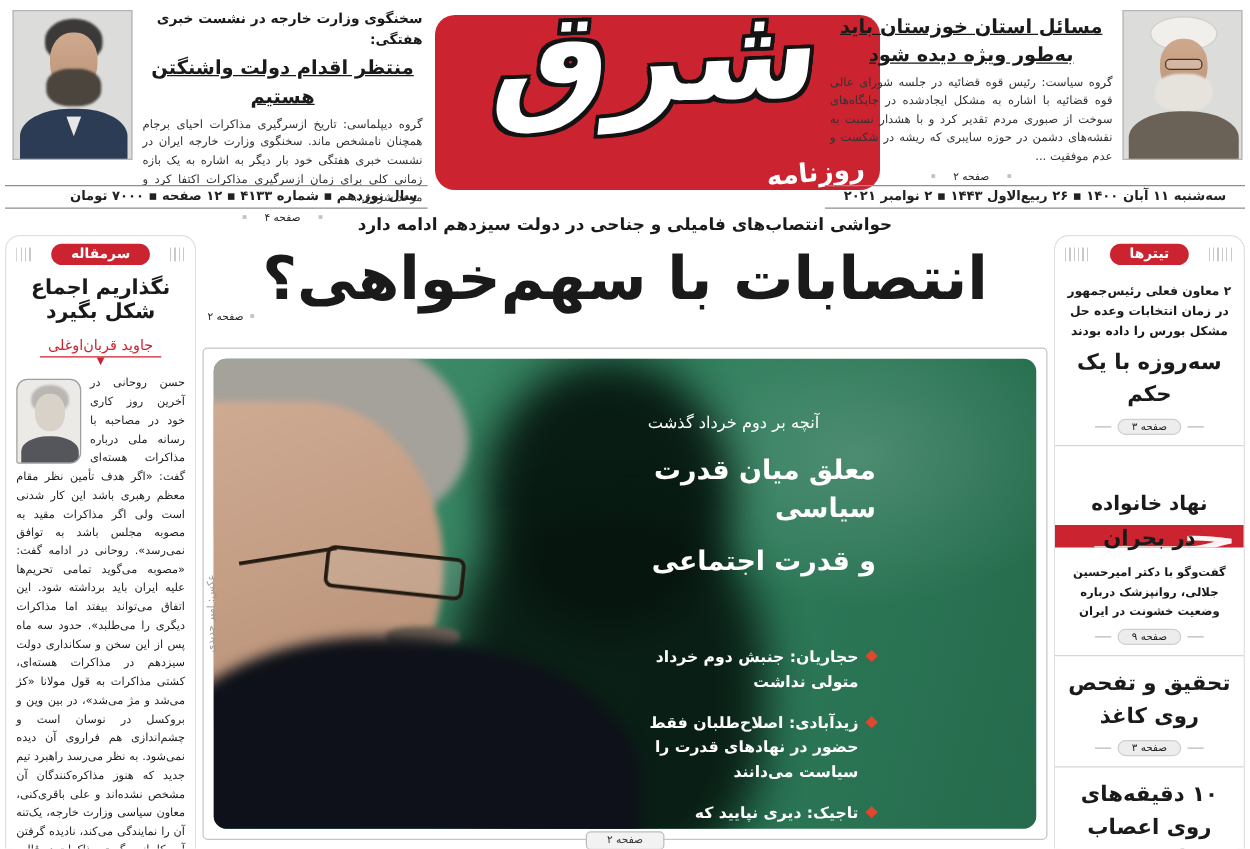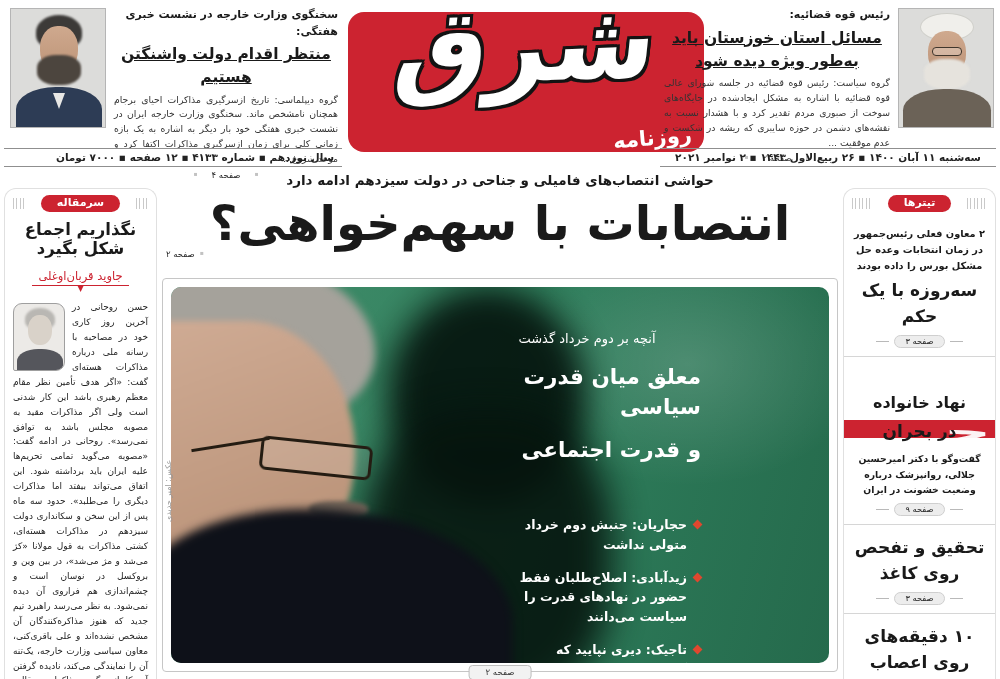--- a/index.html
+++ b/index.html
@@ -140,21 +140,20 @@
 
 <div class="hdr-story hdr-right">
   <div class="st-photo">
     <div class="p-turban"></div>
     <div class="p-face2"></div>
     <div class="p-glasses"></div>
     <div class="p-beard2"></div>
     <div class="p-robe"></div>
   </div>
   <div class="st-text">
-    <div class="st-kicker">رئیس قوه قضائیه:</div>
     <div class="st-headline">مسائل استان خوزستان باید به‌طور ویژه دیده شود</div>
     <div class="st-body">گروه سیاست: رئیس قوه قضائیه در جلسه شورای عالی قوه قضائیه با اشاره به مشکل ایجادشده در جایگاه‌های سوخت از صبوری مردم تقدیر کرد و با هشدار نسبت به نقشه‌های دشمن در حوزه سایبری که ریشه در شکست و عدم موفقیت ...</div>
     <div class="st-page">صفحه ۲</div>
   </div>
 </div>
 
 <div class="hdr-strip strip-right">سه‌شنبه ۱۱ آبان ۱۴۰۰ ▪ ۲۶ ربیع‌الاول ۱۴۴۳ ▪ ۲ نوامبر ۲۰۲۱</div>
 
 <div class="lead">
   <div class="lead-kicker">حواشی انتصاب‌های فامیلی و جناحی در دولت سیزدهم ادامه دارد</div>

